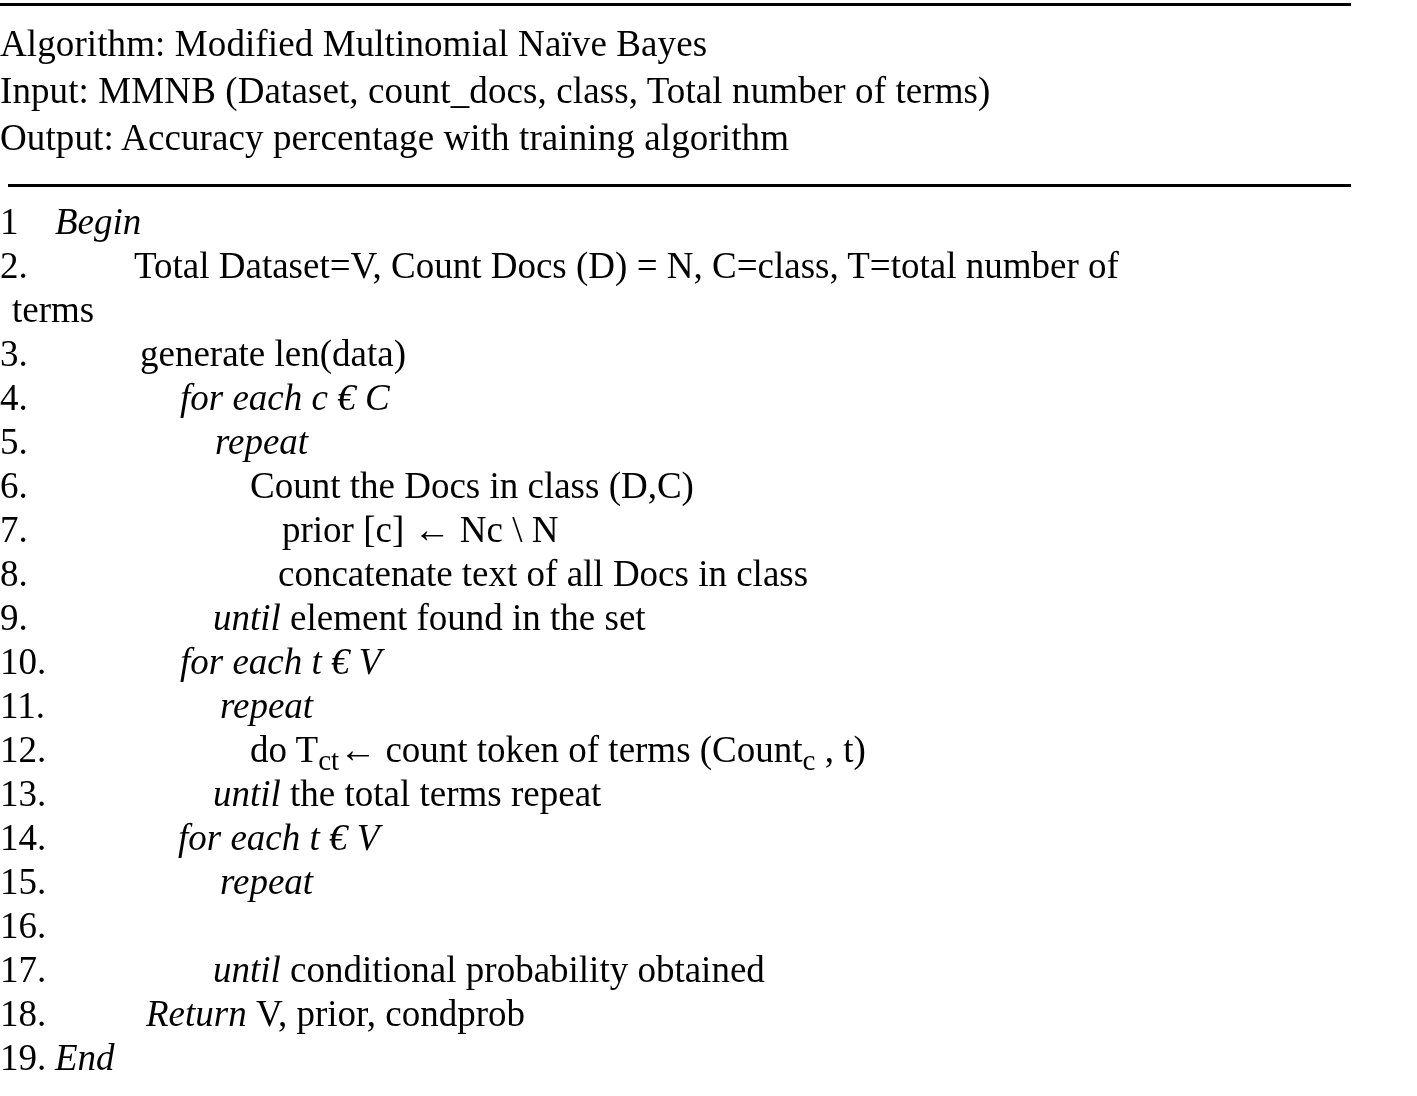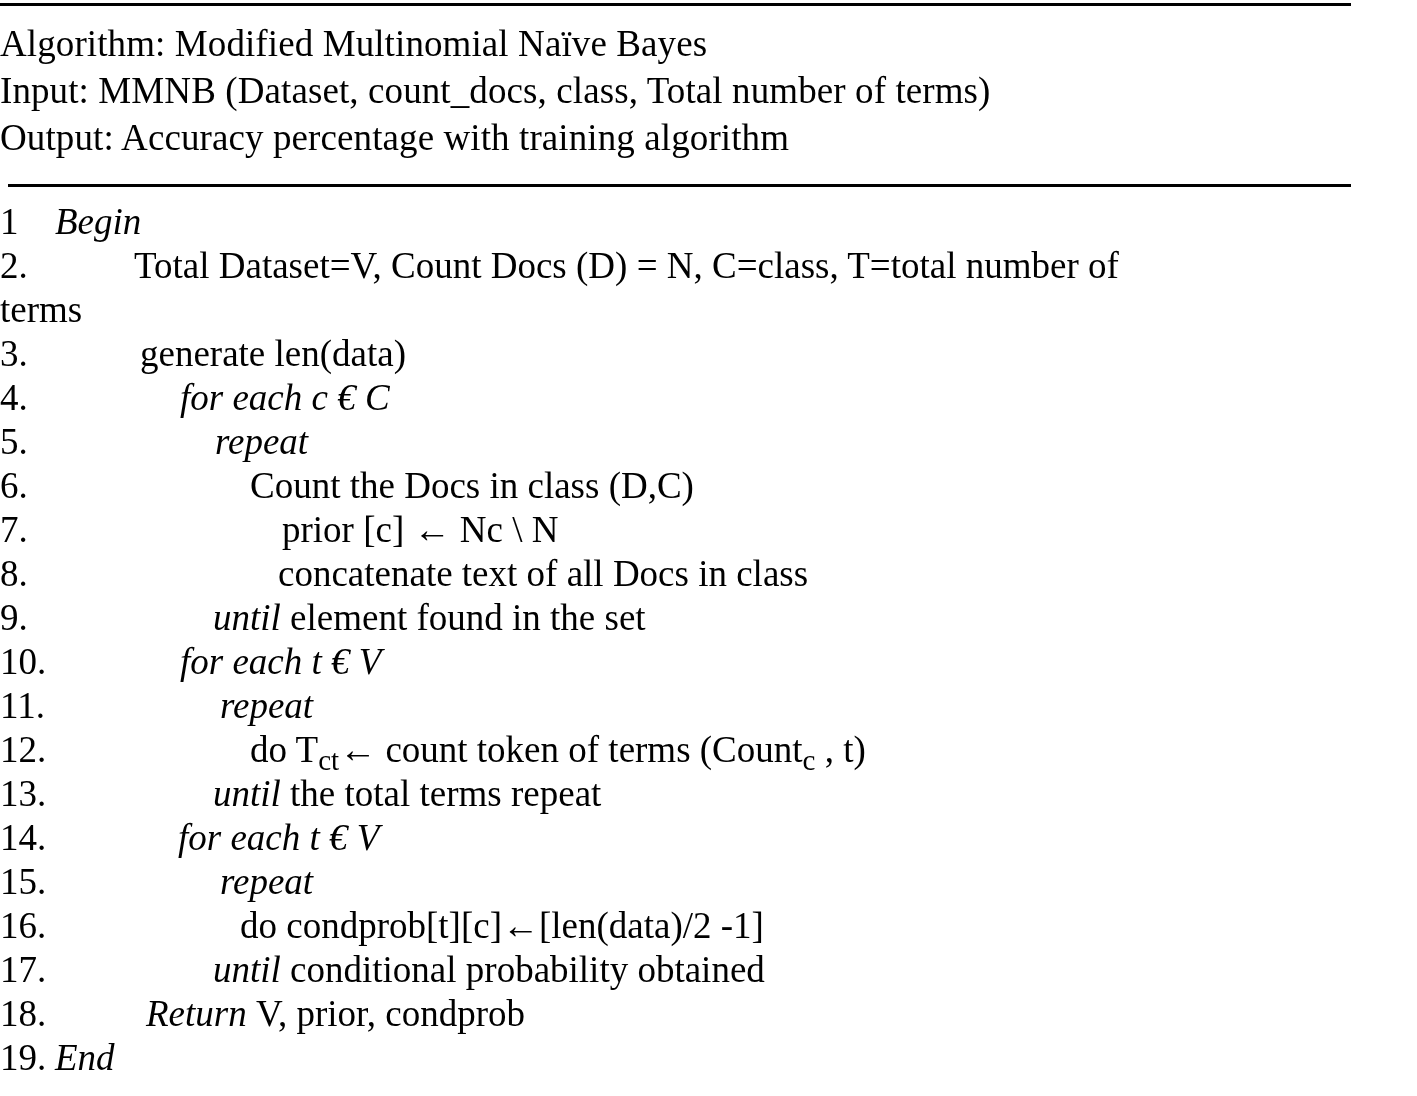--- a/index.html
+++ b/index.html
@@ -107,33 +107,33 @@
     <div class="header-line">Algorithm: Modified Multinomial Naïve Bayes</div>
     <div class="header-line">Input: MMNB (Dataset, count_docs, class, Total number of terms)</div>
     <div class="header-line">Output: Accuracy percentage with training algorithm</div>
   </div>
 
   <div class="rule rule-mid"></div>
 
   <div id="algorithm-steps">
       <div class="step-row"><span class="step-num">1</span><span class="step-text" style="left: 55px;"><span class="ital">Begin</span></span></div>
       <div class="step-row"><span class="step-num">2.</span><span class="step-text" style="left: 134px;"><span>Total Dataset=V, Count Docs (D) = N, C=class, T=total number of</span></span></div>
-      <div class="step-row wrap-row"><span class="step-text" style="left: 0px; text-align: right;"><span>terms</span></span></div>
+      <div class="step-row wrap-row"><span class="step-text" style="left: 12px; text-align: right;"><span>terms</span></span></div>
       <div class="step-row"><span class="step-num">3.</span><span class="step-text" style="left: 140px;"><span>generate len(data)</span></span></div>
       <div class="step-row"><span class="step-num">4.</span><span class="step-text" style="left: 180px;"><span class="ital">for each c € C</span></span></div>
       <div class="step-row"><span class="step-num">5.</span><span class="step-text" style="left: 215px;"><span class="ital">repeat</span></span></div>
       <div class="step-row"><span class="step-num">6.</span><span class="step-text" style="left: 250px;"><span>Count the Docs in class (D,C)</span></span></div>
       <div class="step-row"><span class="step-num">7.</span><span class="step-text" style="left: 282px;"><span>prior [c] ← Nc \ N</span></span></div>
       <div class="step-row"><span class="step-num">8.</span><span class="step-text" style="left: 278px;"><span>concatenate text of all Docs in class</span></span></div>
       <div class="step-row"><span class="step-num">9.</span><span class="step-text" style="left: 213px;"><span class="ital">until </span><span>element found in the set</span></span></div>
       <div class="step-row"><span class="step-num">10.</span><span class="step-text" style="left: 180px;"><span class="ital">for each t € V</span></span></div>
       <div class="step-row"><span class="step-num">11.</span><span class="step-text" style="left: 220px;"><span class="ital">repeat</span></span></div>
       <div class="step-row"><span class="step-num">12.</span><span class="step-text" style="left: 250px;"><span>do T</span><span class="sub">ct</span><span>← count token of terms (Count</span><span class="sub">c</span><span> , t)</span></span></div>
       <div class="step-row"><span class="step-num">13.</span><span class="step-text" style="left: 213px;"><span class="ital">until </span><span>the total terms repeat</span></span></div>
       <div class="step-row"><span class="step-num">14.</span><span class="step-text" style="left: 178px;"><span class="ital">for each t € V</span></span></div>
       <div class="step-row"><span class="step-num">15.</span><span class="step-text" style="left: 220px;"><span class="ital">repeat</span></span></div>
-      <div class="step-row"><span class="step-num">16.</span><span class="step-text" style="left: 240px;"><span>do condprob[t][c]←[len(data)/2 -1]</span></span></div>
+      <div class="step-row"><span class="step-num">16.</span></div>
       <div class="step-row"><span class="step-num">17.</span><span class="step-text" style="left: 213px;"><span class="ital">until </span><span>conditional probability obtained</span></span></div>
       <div class="step-row"><span class="step-num">18.</span><span class="step-text" style="left: 146px;"><span class="ital">Return </span><span>V, prior, condprob</span></span></div>
       <div class="step-row"><span class="step-num">19.</span><span class="step-text" style="left: 55px;"><span class="ital">End</span></span></div>
     </div>
 
 </div>
 
 </body></html>

